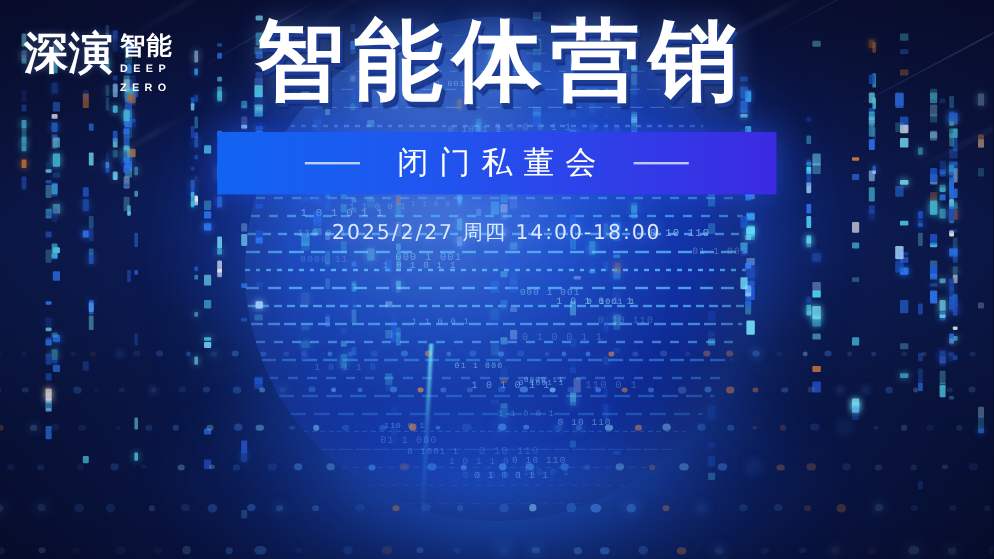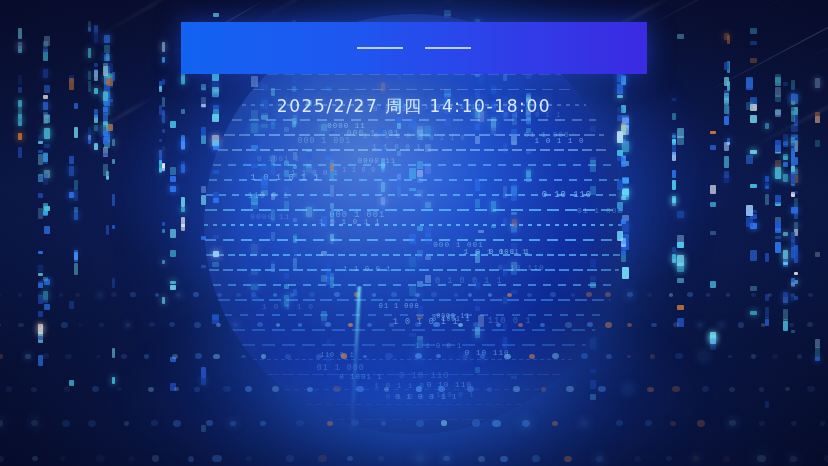--- a/index.html
+++ b/index.html
@@ -1339,24 +1339,34 @@
         <div class="fdot" style="width: 4.2px; height: 3.6px; left: 768.3px; top: 7.1px; background: rgba(140, 215, 255, 0.17);"></div>
         <div class="fdot" style="width: 5.9px; height: 5px; left: 807.4px; top: 36.4px; background: rgba(140, 215, 255, 0.18);"></div>
         <div class="fdot" style="width: 4.5px; height: 3.9px; left: 790.1px; top: 6.9px; background: rgba(70, 140, 240, 0.21);"></div>
         <div class="fdot" style="width: 5.3px; height: 4.5px; left: 808px; top: 6.5px; background: rgba(70, 140, 240, 0.23);"></div>
       </div>
     <div class="beam"></div>
   </div>
 
   <div class="vignette"></div>
 
+  <div class="logo">
+    <div class="logo-cn">深演</div>
+    <div class="logo-right">
+      <div class="logo-sub-cn">智能</div>
+      <div class="logo-en">DEEP</div>
+      <div class="logo-en">ZERO</div>
+    </div>
+  </div>
 
   <div class="center">
+    <div class="maintitle">智能体营销</div>
     <div class="barwrap">
       <div class="bar">
         <span class="dash"></span>
+        <span class="bar-text">闭门私董会</span>
         <span class="dash"></span>
       </div>
     </div>
-    <div class="datetime">2025/2/27 周四 14:10-18:00</div>
+    <div class="datetime">2025/2/27 周四 14:00-18:00</div>
   </div>
 
 </div>
 
 </body></html>

